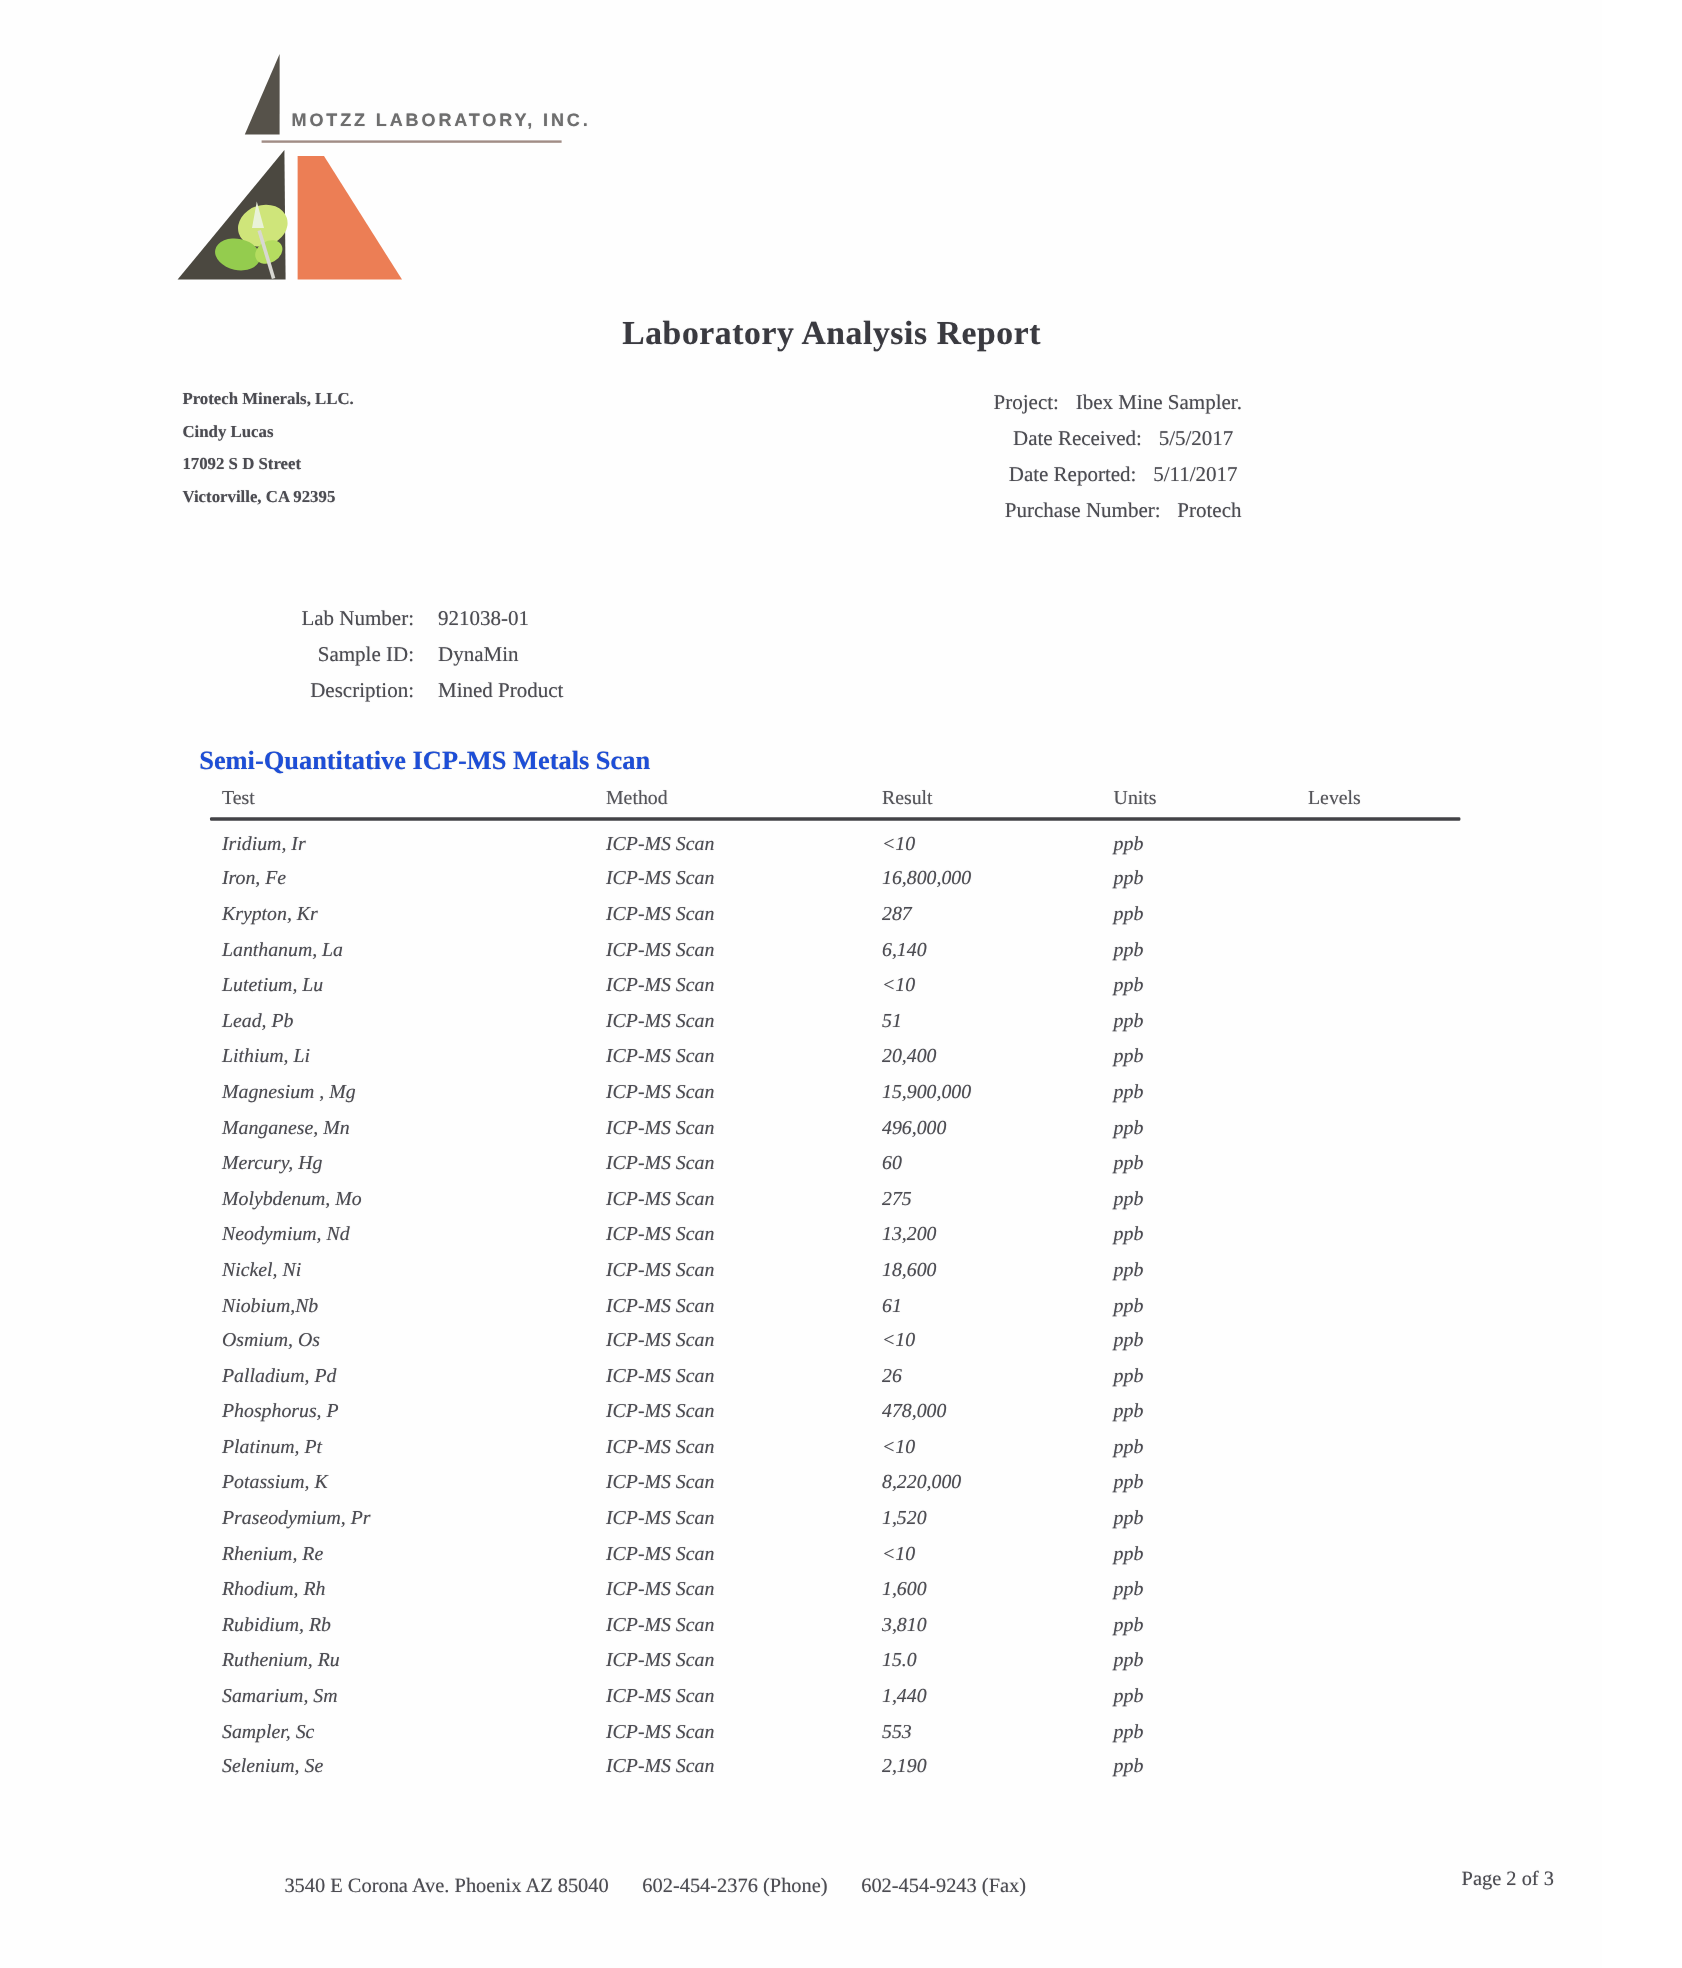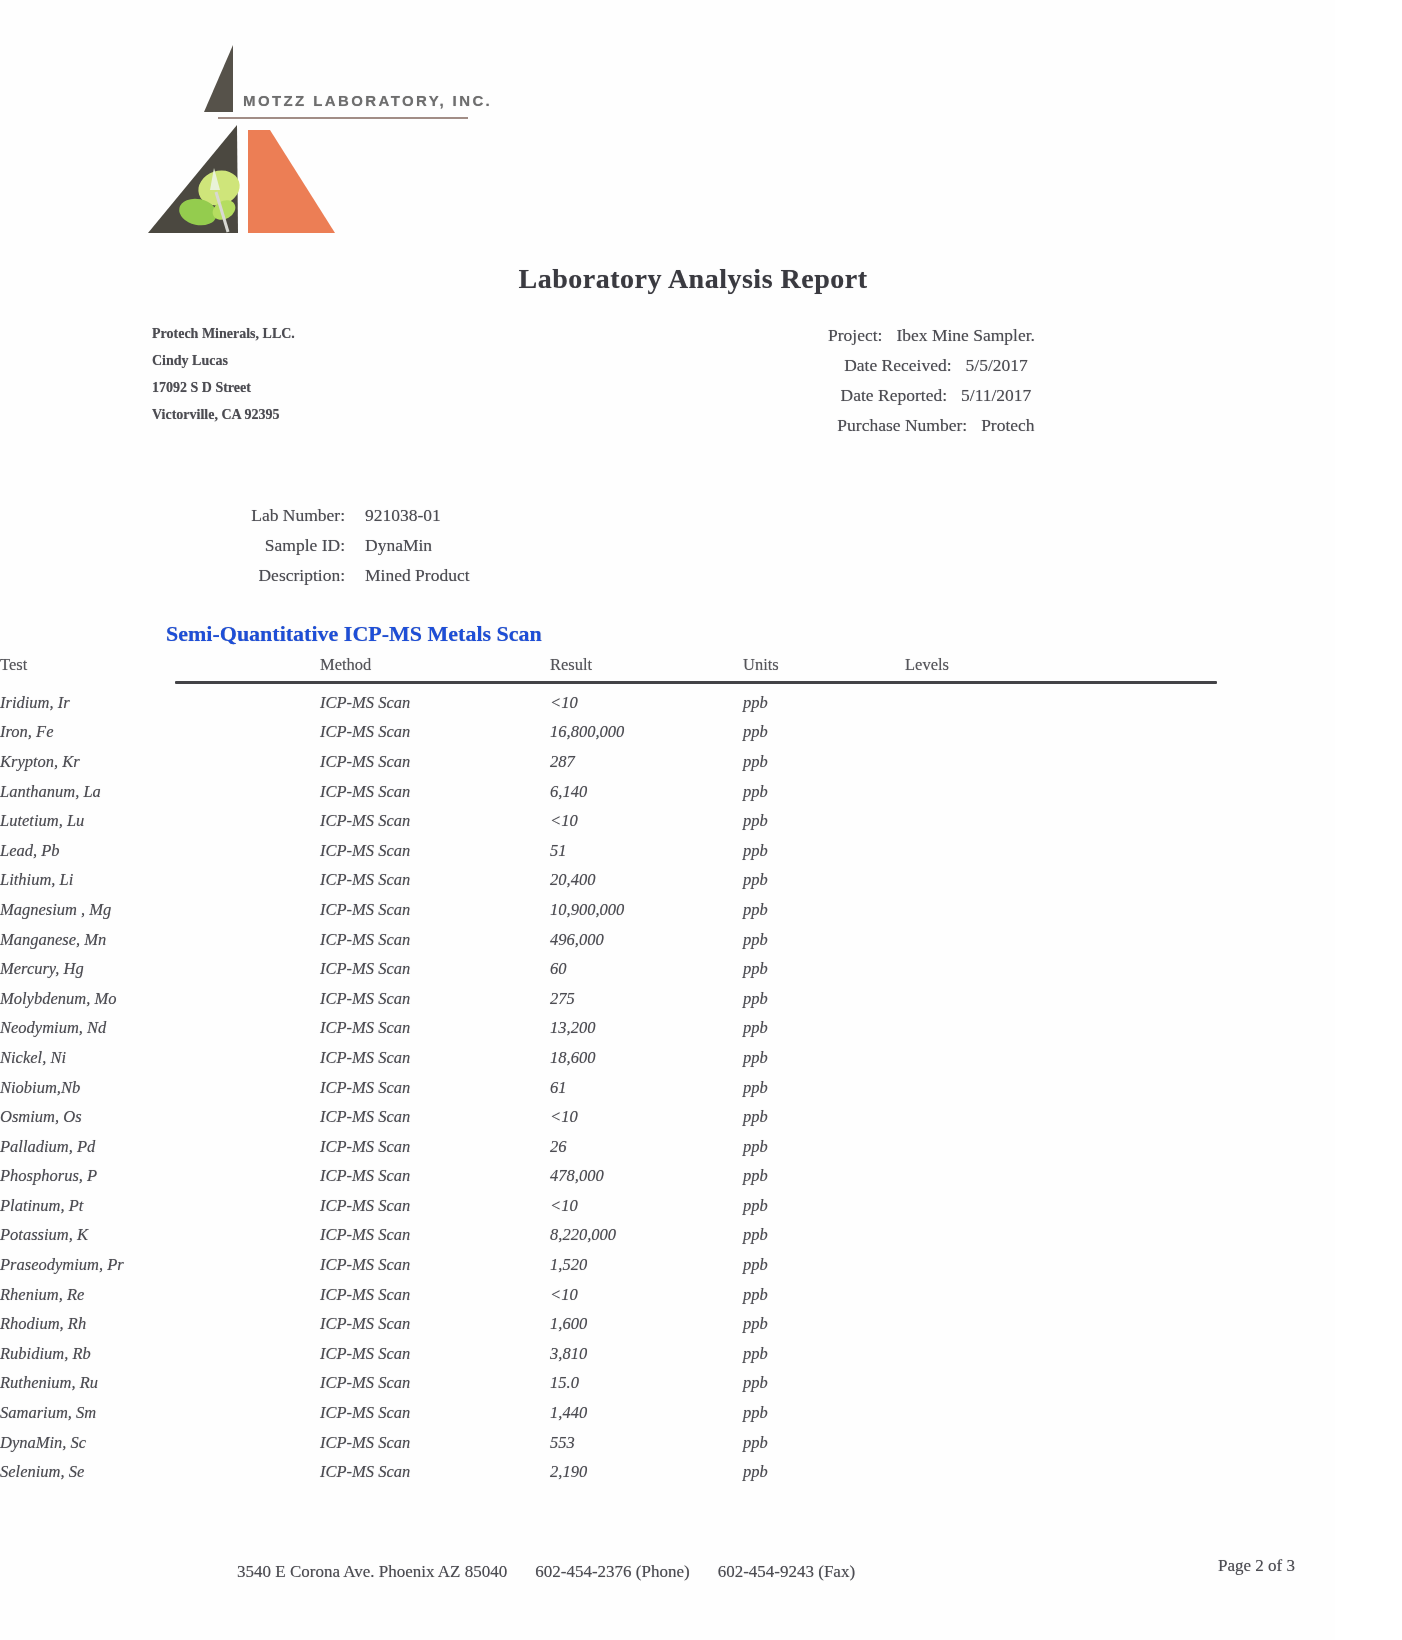--- a/index.html
+++ b/index.html
@@ -51,20 +51,21 @@
 
   
   .section-title {
     position:absolute; left:166px; top:621px;
     font-size:22px; font-weight:bold; color:#1d4ed8;
   }
   .metals-table { position:absolute; left:0; top:650px; width:1402px; font-size:16.5px; }
   .thead, .trow {
     display:grid;
     grid-template-columns:320px 230px 173px 90px 219px;
+    padding-left:185px;
     align-items:center;
   }
   .thead { height:30px; color:#55555a; }
   .table-divider {
     position:absolute; left:175px; top:31px; width:1042px; height:3px;
     background:#434347; border-radius:1px;
   }
   .tbody { padding-top:8px; }
   .trow { height:29.6px;font-style:italic; }
   .c-result { text-align:left; }
@@ -211,21 +212,21 @@
           <div class="c-test">Lithium, Li</div>
           <div class="c-method">ICP-MS Scan</div>
           <div class="c-result">20,400</div>
           <div class="c-units">ppb</div>
           <div class="c-levels"></div>
         </div>
 
         <div class="trow">
           <div class="c-test">Magnesium , Mg</div>
           <div class="c-method">ICP-MS Scan</div>
-          <div class="c-result">10,900,000</div>
+          <div class="c-result">15,900,000</div>
           <div class="c-units">ppb</div>
           <div class="c-levels"></div>
         </div>
 
         <div class="trow">
           <div class="c-test">Manganese, Mn</div>
           <div class="c-method">ICP-MS Scan</div>
           <div class="c-result">496,000</div>
           <div class="c-units">ppb</div>
           <div class="c-levels"></div>
@@ -353,21 +354,21 @@
 
         <div class="trow">
           <div class="c-test">Samarium, Sm</div>
           <div class="c-method">ICP-MS Scan</div>
           <div class="c-result">1,440</div>
           <div class="c-units">ppb</div>
           <div class="c-levels"></div>
         </div>
 
         <div class="trow">
-          <div class="c-test">DynaMin, Sc</div>
+          <div class="c-test">Sampler, Sc</div>
           <div class="c-method">ICP-MS Scan</div>
           <div class="c-result">553</div>
           <div class="c-units">ppb</div>
           <div class="c-levels"></div>
         </div>
 
         <div class="trow">
           <div class="c-test">Selenium, Se</div>
           <div class="c-method">ICP-MS Scan</div>
           <div class="c-result">2,190</div>

